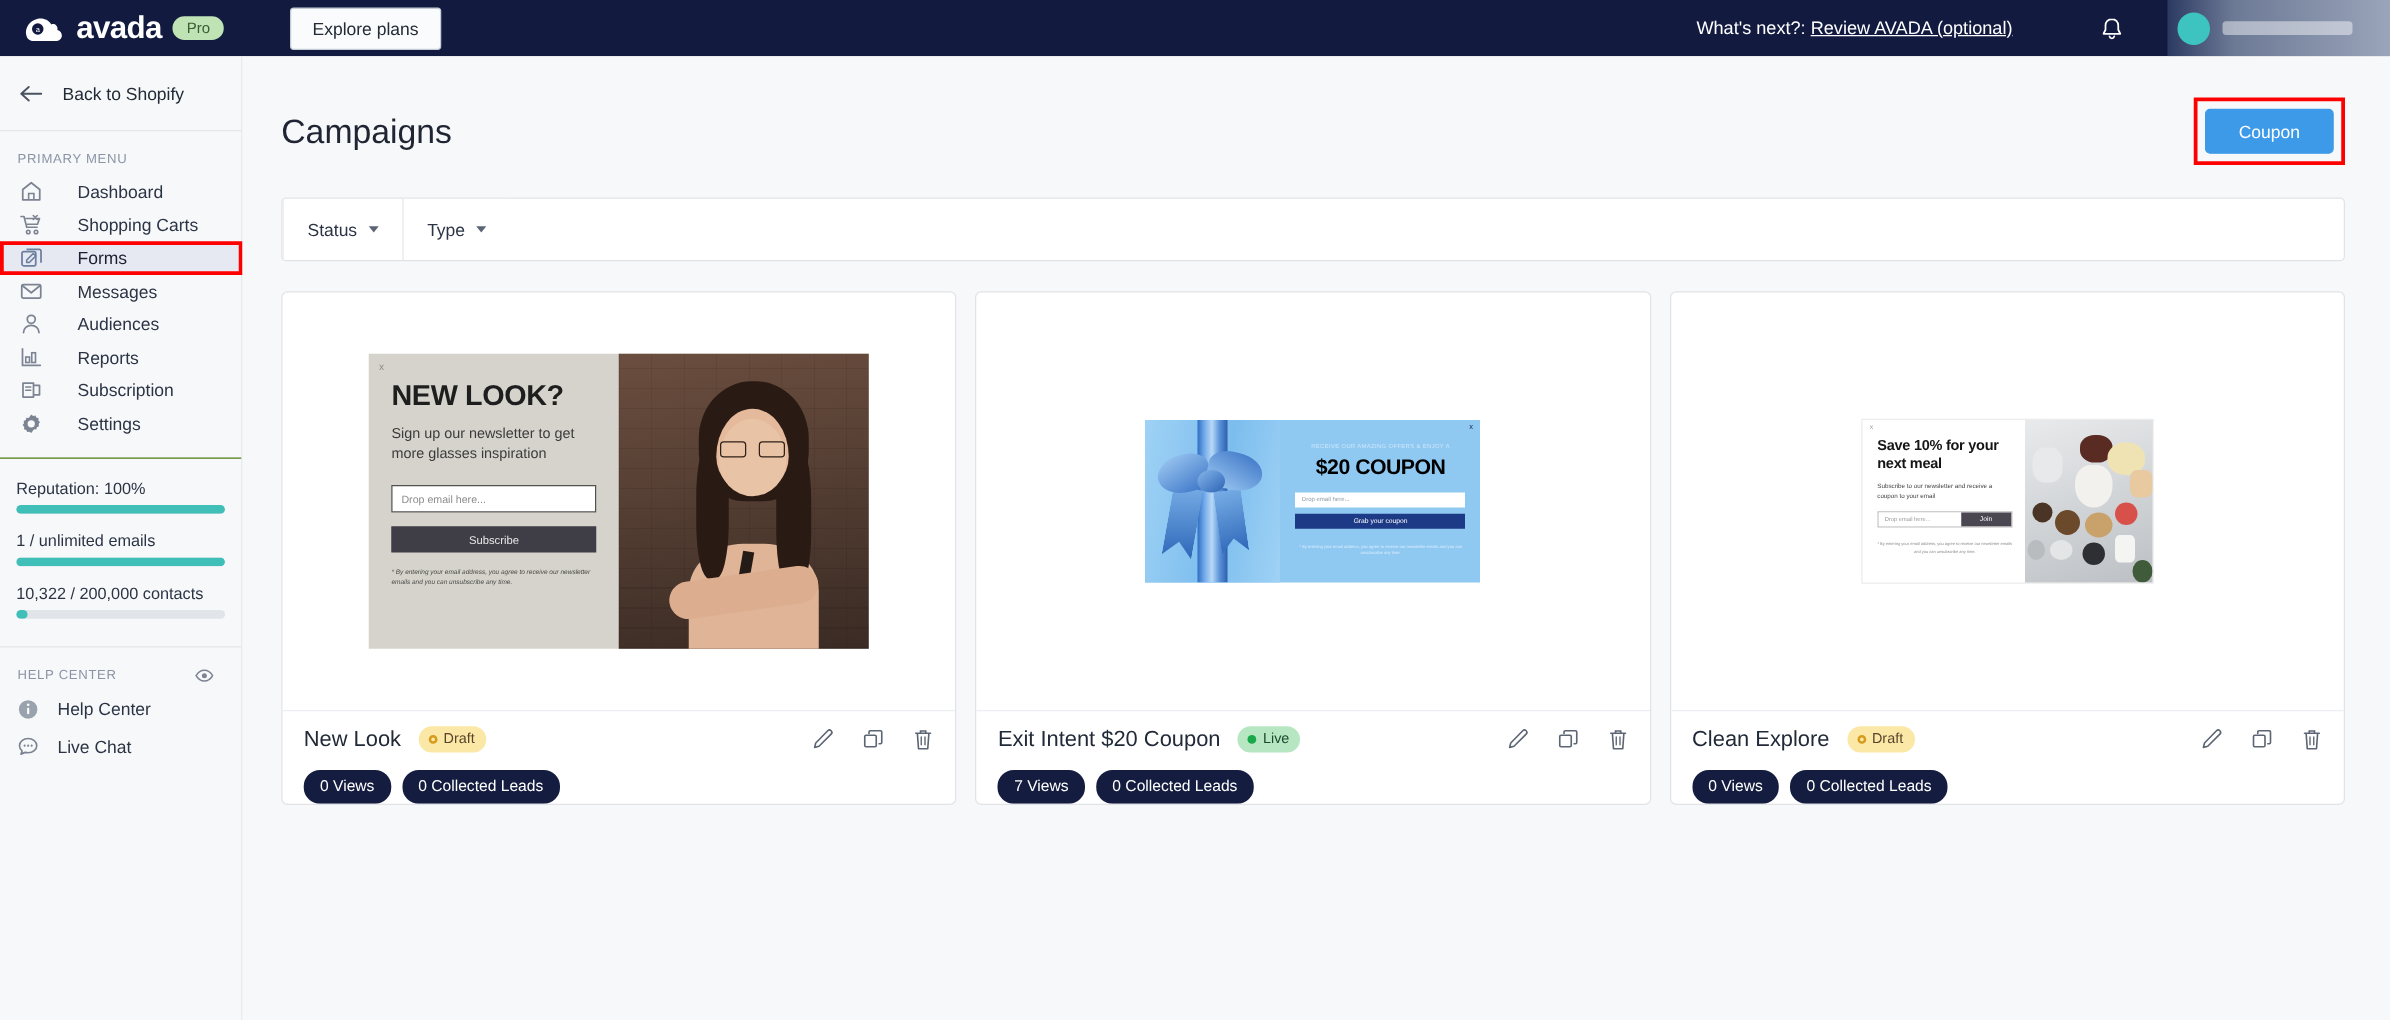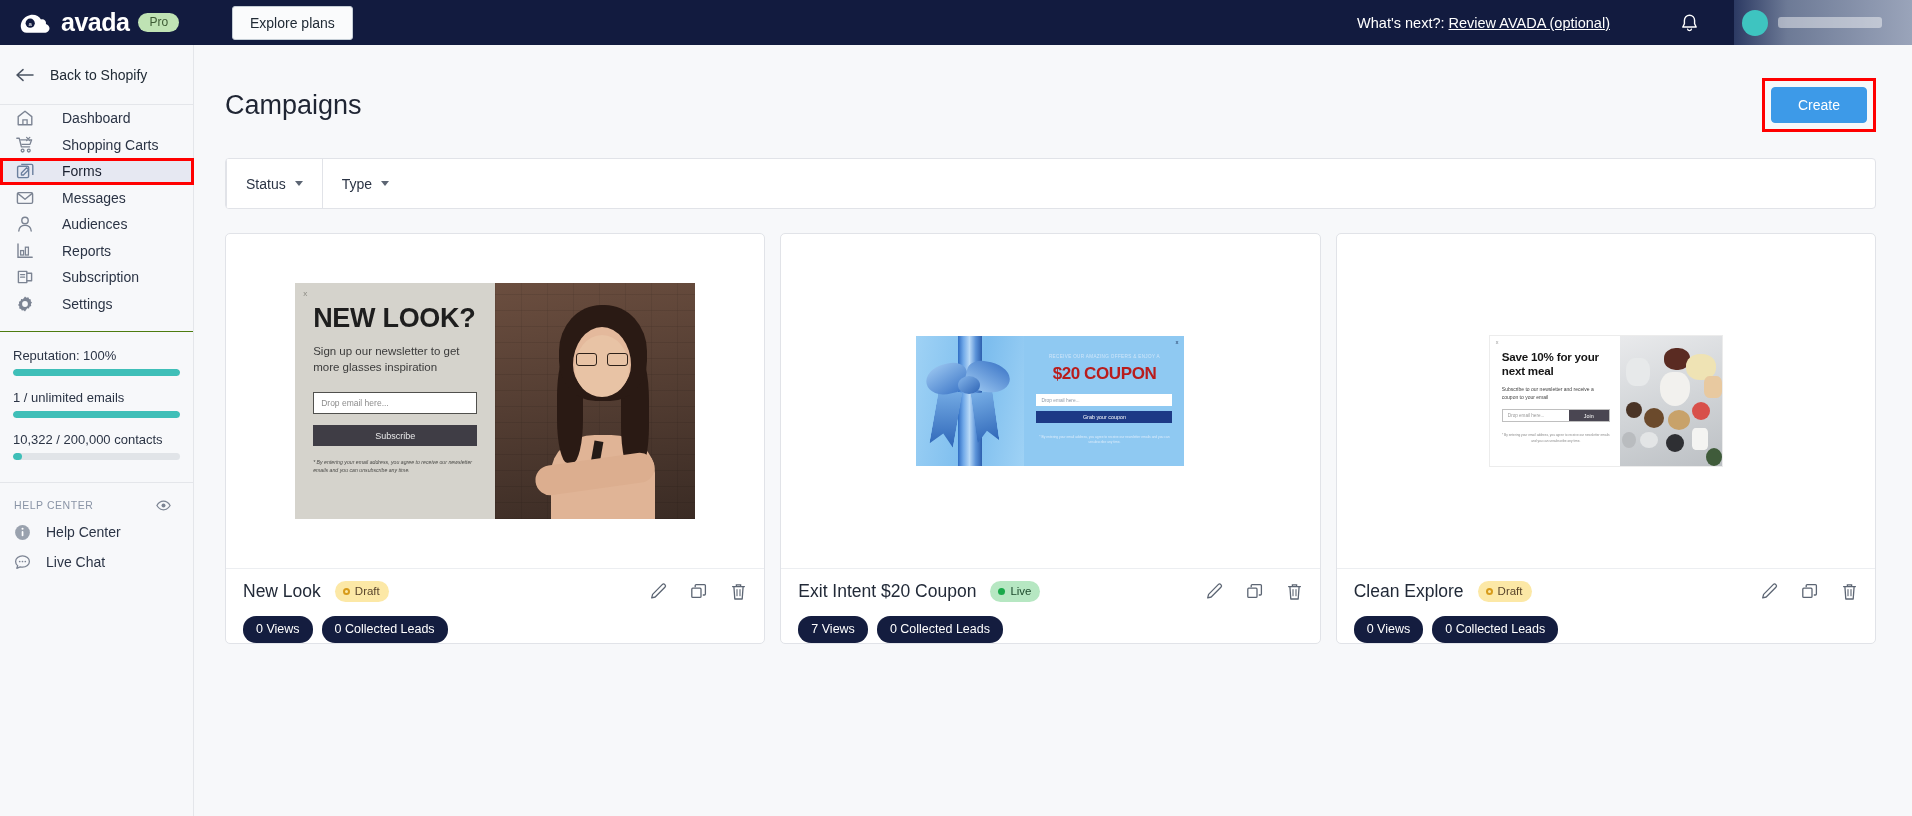--- a/index.html
+++ b/index.html
@@ -191,21 +191,21 @@
   .pill {
     background: #141d3f; color: #fff;
     font-size: 12.5px; border-radius: 13px;
     padding: 6px 13px; line-height: 1.2;
   }
 
   
   .pv1 { width: 400px; height: 236px; display: flex; background: #d5d3cc; position: relative; }
   .pv1-left { width: 200px; padding: 20px 18px 0; position: relative; }
   .pv1-x { position: absolute; left: 8px; top: 6px; font-size: 8px; color: #8b8a83; }
-  .pv1-h { font-size: 27px; font-weight: 700; color: #1e1e1e; letter-spacing: -0.3px; }
+  .pv1-h { font-size: 23px; font-weight: 700; color: #1e1e1e; letter-spacing: -0.3px; }
   .pv1-p { font-size: 11.5px; color: #3b3b3b; margin-top: 10px; line-height: 1.35; }
   .pv1-inp {
     margin-top: 17px; height: 22px; background: #fff;
     border: 1px solid #50504d; display: flex; align-items: center;
     padding-left: 7px; font-size: 8.5px; color: #8c8c8c;
   }
   .pv1-btn {
     margin-top: 11px; height: 21px; background: #3f3d45; color: #e9e9ea;
     display: flex; align-items: center; justify-content: center; font-size: 9px;
   }
@@ -240,21 +240,21 @@
   .rb-loopR { position:absolute; left:50px; top:26px; width:44px; height:30px; border-radius:40% 50% 50% 34%;
     background: linear-gradient(20deg,#9ec9f2,#3a74c6); transform: rotate(12deg); }
   .rb-knot { position:absolute; left:42px; top:40px; width:22px; height:18px; border-radius:50%;
     background: linear-gradient(140deg,#86b6ea,#2c63b5); }
   .rb-tailL { position:absolute; left:18px; top:54px; width:24px; height:56px; transform: rotate(10deg);
     background: linear-gradient(170deg,#77aee6,#2e66b8); clip-path: polygon(0 0,100% 0,100% 100%,50% 78%,0 100%); }
   .rb-tailR { position:absolute; left:58px; top:56px; width:22px; height:50px; transform: rotate(-8deg);
     background: linear-gradient(170deg,#77aee6,#2e66b8); clip-path: polygon(0 0,100% 0,100% 100%,50% 78%,0 100%); }
   .pv2-r { flex:1; padding: 18px 12px 0; text-align:center; }
   .pv2-top { font-size:4.6px; color:#cfe6fa; letter-spacing:.35px; }
-  .pv2-h { font-size:17px; font-weight:700; color:#b91c1c; margin-top:5px; letter-spacing:-.4px; }
+  .pv2-h { font-size:17px; font-weight:700; color:#000000; margin-top:5px; letter-spacing:-.4px; }
   .pv2-inp { margin-top:10px; height:12px; background:#fff; display:flex; align-items:center; padding-left:5px; font-size:4.8px; color:#8d98a6; }
   .pv2-btn { margin-top:5px; height:12px; background:#1d3a86; color:#fff; display:flex; align-items:center; justify-content:center; font-size:5.4px; }
   .pv2-fine { margin-top:12px; font-size:3.3px; color:#dcecfb; line-height:1.6; }
 
   
   .pv3 { width: 232px; height: 130px; display: flex; background: #ffffff; position: relative;
     box-shadow: 0 0 0 1px #ececec; }
   .pv3-x { position:absolute; left:6px; top:3px; font-size:5.5px; color:#9a9a9a; }
   .pv3-l { width: 130px; padding: 14px 10px 0 12px; }
   .pv3-h { font-size: 11.6px; font-weight: 700; color: #151515; line-height: 1.22; letter-spacing:-.2px; }
@@ -318,20 +318,21 @@
 
 <div class="sidebar">
 
   <div class="back-row">
     <svg width="18" height="14" viewBox="0 0 18 14">
       <path d="M17 7H1M1 7l6-5.4M1 7l6 5.4" fill="none" stroke="#4a5361" stroke-width="1.5" stroke-linecap="round" stroke-linejoin="round"></path>
     </svg>
     <span class="back-label">Back to Shopify</span>
   </div>
 
+  <div class="section-title">PRIMARY MENU</div>
 
   <div class="nav-item">
     <svg width="18" height="18" viewBox="0 0 18 18">
       <path d="M2.2 7.6 9 2.2l6.8 5.4v8.2H2.2z" fill="none" stroke="#7c8493" stroke-width="1.4" stroke-linejoin="round"></path>
       <path d="M6.9 15.8v-5h4.2v5" fill="none" stroke="#7c8493" stroke-width="1.3"></path>
     </svg>
     <span class="lbl">Dashboard</span>
   </div>
 
   <div class="nav-item">
@@ -444,21 +445,21 @@
     <span class="lbl">Live Chat</span>
   </div>
 </div>
 
 <div class="main">
 
   <div class="page-head">
     <h1 class="page-title">Campaigns</h1>
     <div class="create-wrap">
       <span class="create-ring"></span>
-      <button class="create-btn">Create</button>
+      <button class="create-btn">Coupon</button>
     </div>
   </div>
 
   <div class="filter-bar">
     <div class="filter-sep"></div>
     <button class="filter-drop">
       <span>Status</span>
       <span class="caret"></span>
     </button>
     <div class="filter-sep"></div>

